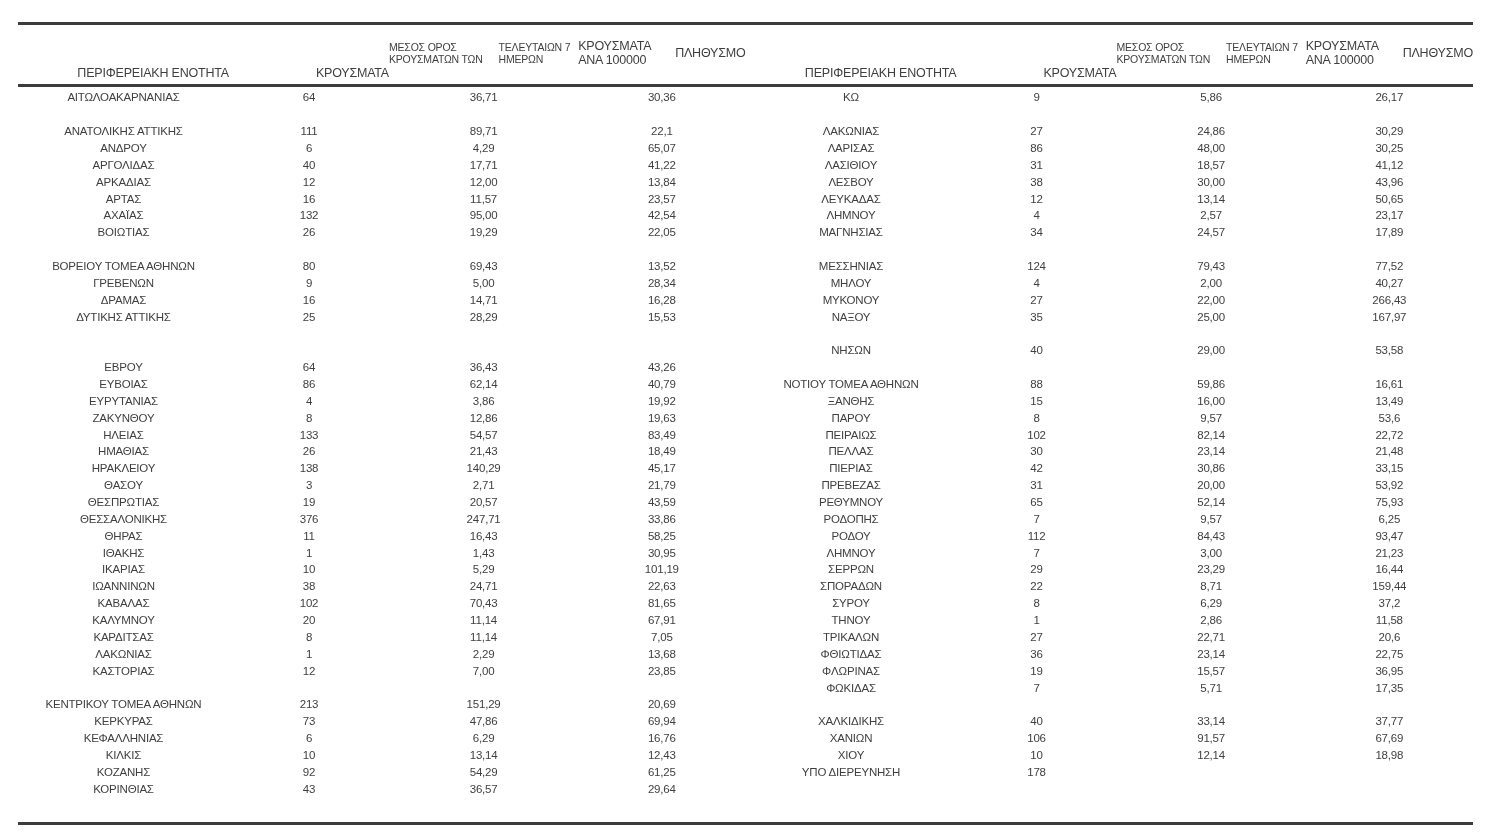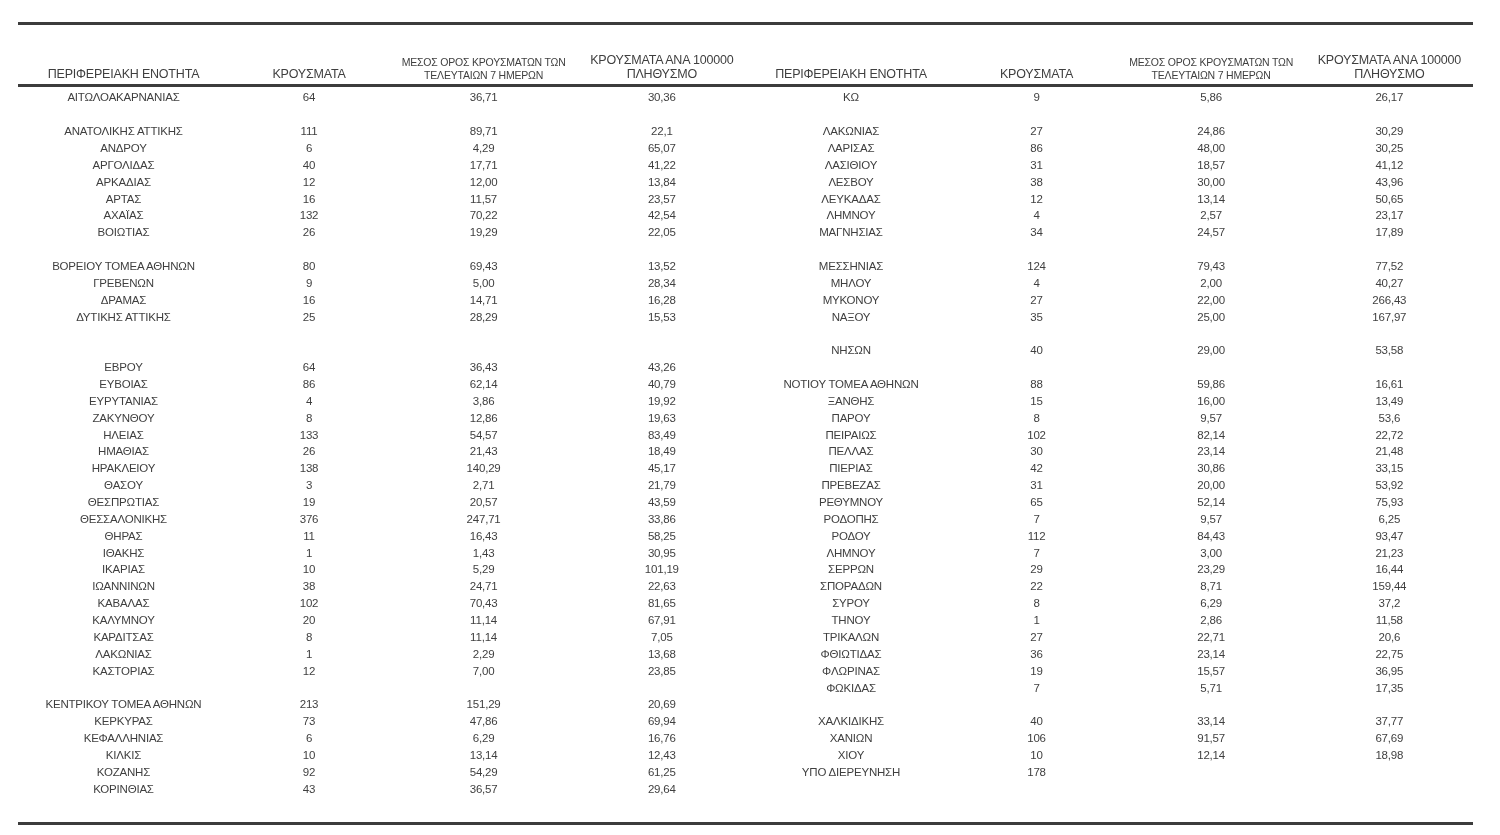--- a/index.html
+++ b/index.html
@@ -29,21 +29,21 @@
     width: 100%;
     height: 59px;
     border-bottom: 3px solid #3c3c3c;
   }
   .half {
     width: 50%;
     display: flex;
   }
   .hcell {
     display: flex;
-    flex-direction: column;
+    flex-direction: row;
     justify-content: flex-end;
     align-items: center;
     text-align: left;
     padding-bottom: 3px;
     box-sizing: border-box;
     letter-spacing: -0.2px;
   }
   .c-name  { width: 29%; }
   .c-cases { width: 22%; }
   .c-avg   { width: 26%; }
@@ -152,21 +152,21 @@
           </div>
           <div class="row">
             <div class="cell c-name">ΑΡΤΑΣ</div>
             <div class="cell c-cases">16</div>
             <div class="cell c-avg">11,57</div>
             <div class="cell c-per">23,57</div>
           </div>
           <div class="row">
             <div class="cell c-name">ΑΧΑΪΑΣ</div>
             <div class="cell c-cases">132</div>
-            <div class="cell c-avg">70,22</div>
+            <div class="cell c-avg">95,00</div>
             <div class="cell c-per">42,54</div>
           </div>
           <div class="row">
             <div class="cell c-name">ΒΟΙΩΤΙΑΣ</div>
             <div class="cell c-cases">26</div>
             <div class="cell c-avg">19,29</div>
             <div class="cell c-per">22,05</div>
           </div>
           <div class="row spacer"></div>
           <div class="row">

